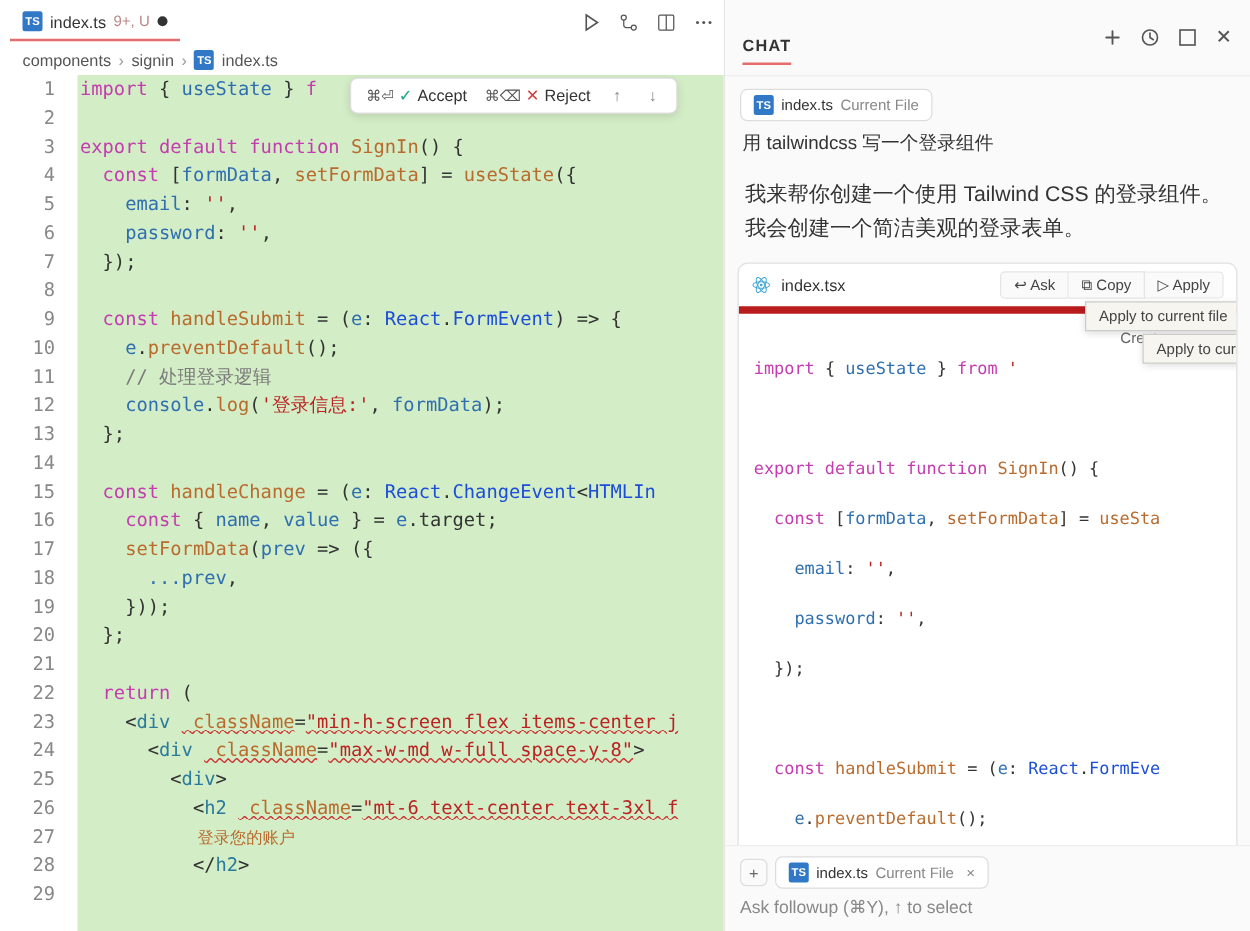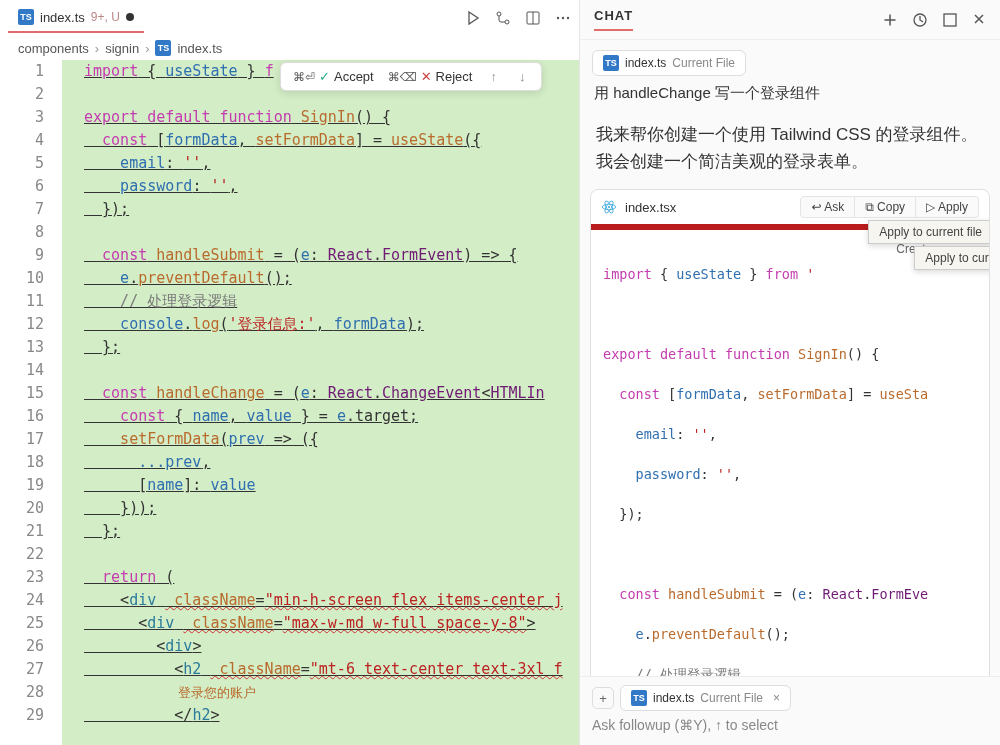--- a/index.html
+++ b/index.html
@@ -18,46 +18,46 @@
 .tab-actions span { cursor: pointer; }
 
 
 .breadcrumb { display: flex; align-items: center; gap: 6px; padding: 4px 18px; color: #555; font-size: 13px; }
 .breadcrumb .sep { color: #999; }
 
 
 .code { display: flex; font-family: Menlo, Consolas, monospace; font-size: 15px; line-height: 23px; flex: 1; overflow: hidden; position: relative; }
 .gutter { width: 62px; text-align: right; color: #888; padding-right: 18px; user-select: none; }
 .gutter div { height: 23px; }
-.lines { flex: 1; background: #d3edc6; padding-left: 22px; position: relative; overflow: hidden; text-decoration: underline; }
+.lines { flex: 1; background: #d3edc6; padding-left: 2px; position: relative; overflow: hidden; }
 .lines .l { height: 23px; white-space: pre; }
 
 
 .diff-bar { position: absolute; top: 62px; left: 280px; background: #fff; border: 1px solid #ddd; border-radius: 6px; box-shadow: 0 2px 8px rgba(0,0,0,.12); display: flex; align-items: center; padding: 6px 12px; gap: 14px; z-index: 10; }
 .diff-bar .grp { display: flex; align-items: center; gap: 4px; }
 .diff-bar .kbd { font-size: 12px; color: #555; }
 .diff-bar .check { color: #2a8; }
 .diff-bar .cross { color: #c44; }
 .diff-bar .arrow { color: #888; padding: 0 4px; }
 
 
 .kw { color: #c43cb0; }
 .fn { color: #b96b2e; }
-.ty { color: #701a75; }
+.ty { color: #1d4ed8; }
 .id { color: #2f6fb0; }
 .st { color: #b22; }
 .cm { color: #7a7a7a; }
 .tag { color: #2a7b9b; }
 .attr { color: #b96b2e; }
 .sel { text-decoration: wavy underline #c33; text-decoration-thickness: 1px; }
 .h2txt { color: #b96b2e; display: inline-block; font-size: 13px; }
 
 
 .chat-head { display: flex; align-items: center; gap: 12px; padding: 8px 14px; border-bottom: 1px solid #eee; }
-.chat-head .title { font-weight: 600; letter-spacing: 1px; color: #333; border-bottom: 2px solid #e36d6d; padding-bottom: 6px; }
+.chat-head .title { font-weight: 600; letter-spacing: 1px; color: #333; border-bottom: 2px solid #e36d6d; padding-bottom: 6px; margin-top: 21px; }
 .chat-head .icons { margin-left: auto; display: flex; gap: 14px; color: #555; }
 .chat-head .icons svg { cursor: pointer; }
 
 
 .ctx-chip-row { padding: 10px 12px 0; }
 .ctx-chip { display: inline-flex; align-items: center; gap: 6px; border: 1px solid #ddd; background: #fff; border-radius: 6px; padding: 4px 10px; font-size: 12px; }
 .ctx-chip .muted { color: #888; }
 .prompt-text { padding: 8px 14px 12px; font-size: 15px; }
 .chat-body { padding: 0 10px; overflow: auto; flex: 1; }
 .chat-msg { padding: 6px 6px 14px; font-size: 17px; line-height: 1.6; }
@@ -197,21 +197,20 @@
 <div class="l"><span class="kw">  const</span><span class="fn"> handleSubmit</span><span> = (</span><span class="id">e</span><span>: </span><span class="ty">React</span><span>.</span><span class="ty">FormEvent</span><span>) =&gt; {</span></div>
 <div class="l"><span class="id">    e</span><span>.</span><span class="fn">preventDefault</span><span>();</span></div>
 <div class="l"><span class="cm">    // 处理登录逻辑</span></div>
 <div class="l"><span class="id">    console</span><span>.</span><span class="fn">log</span><span>(</span><span class="st">'登录信息:'</span><span>, </span><span class="id">formData</span><span>);</span></div>
 <div class="l"><span>  };</span></div>
 <div class="l"></div>
 <div class="l"><span class="kw">  const</span><span class="fn"> handleChange</span><span> = (</span><span class="id">e</span><span>: </span><span class="ty">React</span><span>.</span><span class="ty">ChangeEvent</span><span>&lt;</span><span class="ty">HTMLIn</span></div>
 <div class="l"><span class="kw">    const</span><span> { </span><span class="id">name</span><span>, </span><span class="id">value</span><span> } = </span><span class="id">e</span><span>.target;</span></div>
 <div class="l"><span class="fn">    setFormData</span><span>(</span><span class="id">prev</span><span> =&gt; ({</span></div>
 <div class="l"><span class="id">      ...prev</span><span>,</span></div>
-<div class="l"><span>      [</span><span class="id">name</span><span>]: </span><span class="id">value</span></div>
 <div class="l"><span>    }));</span></div>
 <div class="l"><span>  };</span></div>
 <div class="l"></div>
 <div class="l"><span class="kw">  return</span><span> (</span></div>
 <div class="l"><span>    &lt;</span><span class="tag">div</span><span> </span><span class="attr sel"> className</span><span>=</span><span class="st sel">"min-h-screen flex items-center j</span></div>
 <div class="l"><span>      &lt;</span><span class="tag">div</span><span> </span><span class="attr sel"> className</span><span>=</span><span class="st sel">"max-w-md w-full space-y-8"</span><span>&gt;</span></div>
 <div class="l"><span>        &lt;</span><span class="tag">div</span><span>&gt;</span></div>
 <div class="l"><span>          &lt;</span><span class="tag">h2</span><span> </span><span class="attr sel"> className</span><span>=</span><span class="st sel">"mt-6 text-center text-3xl f</span></div>
 <div class="l"><span class="h2txt">            登录您的账户</span></div>
 <div class="l"><span>          &lt;/</span><span class="tag">h2</span><span>&gt;</span></div>
@@ -247,21 +246,21 @@
       </div>
     </div>
 
     <div class="ctx-chip-row">
       <span class="ctx-chip">
         <span class="ts-icon">TS</span>
         <span>index.ts</span>
         <span class="muted">Current File</span>
       </span>
     </div>
-    <div class="prompt-text">用 handleChange 写一个登录组件</div>
+    <div class="prompt-text">用 tailwindcss 写一个登录组件</div>
 
     <div class="chat-body">
       <div class="chat-msg">我来帮你创建一个使用 Tailwind CSS 的登录组件。我会创建一个简洁美观的登录表单。</div>
 
       <div class="code-card">
         <div class="code-card-head">
           <span class="react-icon">
             <svg viewBox="0 0 24 24">
                 <g fill="none" stroke="#3aa5d8" stroke-width="1.2">
                   <ellipse cx="12" cy="12" rx="10" ry="4"></ellipse>

